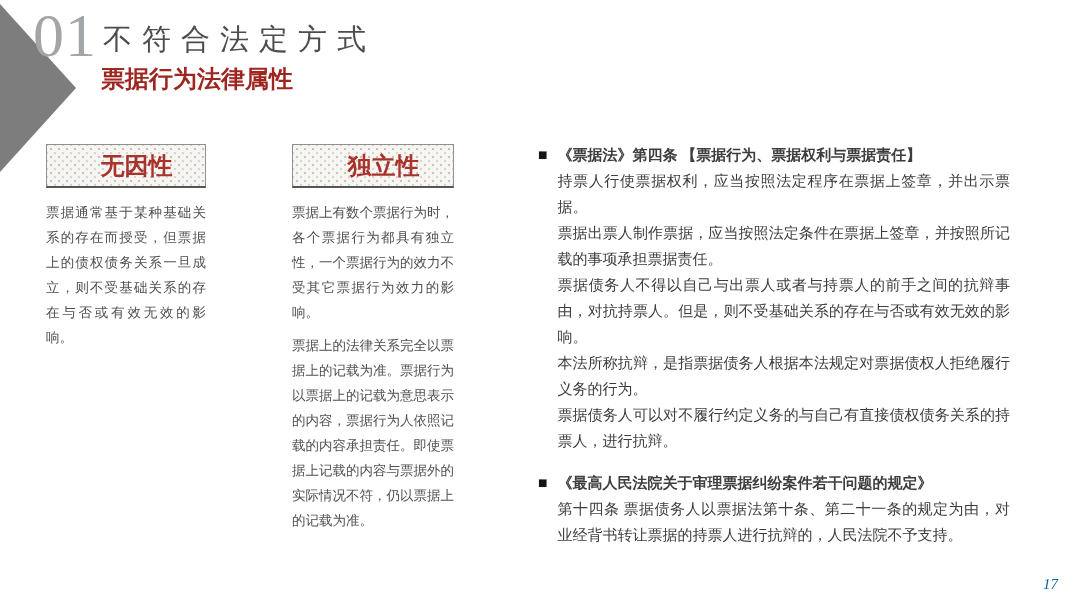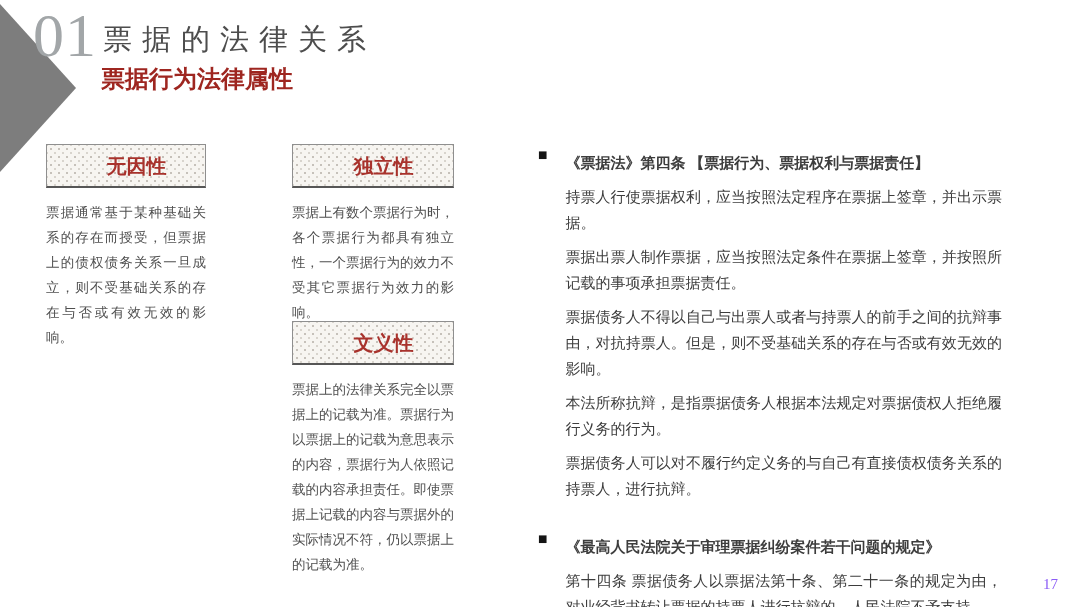--- a/index.html
+++ b/index.html
@@ -50,21 +50,21 @@
   
   .card { position: absolute; }
   .card-1 { left: 46px;  top: 144px; width: 160px; }
   .card-2 { left: 292px; top: 144px; width: 162px; }
   .card-3 { left: 46px;  top: 321px; width: 160px; }
   .card-4 { left: 292px; top: 321px; width: 162px; }
   .card-head {
     box-sizing: border-box;
     height: 44px; line-height: 42px;
     text-align: center;
-    font-size: 20px; font-weight: 700;
+    font-size: 24px; font-weight: 700;
     color: #a8322c;
     background-color: #f7f5f1;
     background-image:
       radial-gradient(#c6c1ba 1px, rgba(0,0,0,0) 1.3px),
       radial-gradient(#d8d4cd 1px, rgba(0,0,0,0) 1.3px);
     background-size: 8px 8px;
     background-position: 0 0, 4px 4px;
     border: 1px solid #8f8f8f;
     border-bottom: 2px solid #565656;
     padding-left: 21px;
@@ -87,67 +87,65 @@
   .note + .note { margin-top: 16px; }
   .bullet {
     flex: none;
     font-size: 10px;
     line-height: 25px;
     color: #141414;
     font-family: "DejaVu Sans", sans-serif;
   }
   .note-content { flex: 1; }
   .note-content p {
-    margin: 8px;
+    margin: 0;
     font-size: 15px;
     line-height: 26px;
     text-align: justify;
     color: #3d3d3d;
   }
   .note-heading { font-weight: 700; color: #2d2d2d; }
   .spaced { margin-top: 10px !important; }
 
   
   .page-number {
     position: absolute;
     right: 22px; bottom: 14px;
     font-size: 15px;
-    color: #8b5cf6;
+    color: #0369a1;
+    font-style: italic;
   }
 </style>
 </head>
 <body>
 
 <div class="slide">
 
   <div class="triangle"></div>
 
   <div class="section-number">01</div>
-  <h1 class="section-title">票据的法律关系</h1>
+  <h1 class="section-title">不符合法定方式</h1>
   <h2 class="slide-subtitle">票据行为法律属性</h2>
 
   <section class="card card-1">
     <div class="card-head">
       <span>无因性</span>
     </div>
     <p class="card-body">票据通常基于某种基础关系的存在而授受，但票据上的债权债务关系一旦成立，则不受基础关系的存在与否或有效无效的影响。</p>
   </section>
 
   <section class="card card-2">
     <div class="card-head">
       <span>独立性</span>
     </div>
     <p class="card-body">票据上有数个票据行为时，各个票据行为都具有独立性，一个票据行为的效力不受其它票据行为效力的影响。</p>
   </section>
 
 
   <section class="card card-4">
-    <div class="card-head">
-      <span>文义性</span>
-    </div>
     <p class="card-body">票据上的法律关系完全以票据上的记载为准。票据行为以票据上的记载为意思表示的内容，票据行为人依照记载的内容承担责任。即使票据上记载的内容与票据外的实际情况不符，仍以票据上的记载为准。</p>
   </section>
 
   <aside class="notes-panel">
 
     <div class="note">
       <span class="bullet">■</span>
       <div class="note-content">
         <p class="note-heading">《票据法》第四条 【票据行为、票据权利与票据责任】</p>
         <p>持票人行使票据权利，应当按照法定程序在票据上签章，并出示票据。</p>

